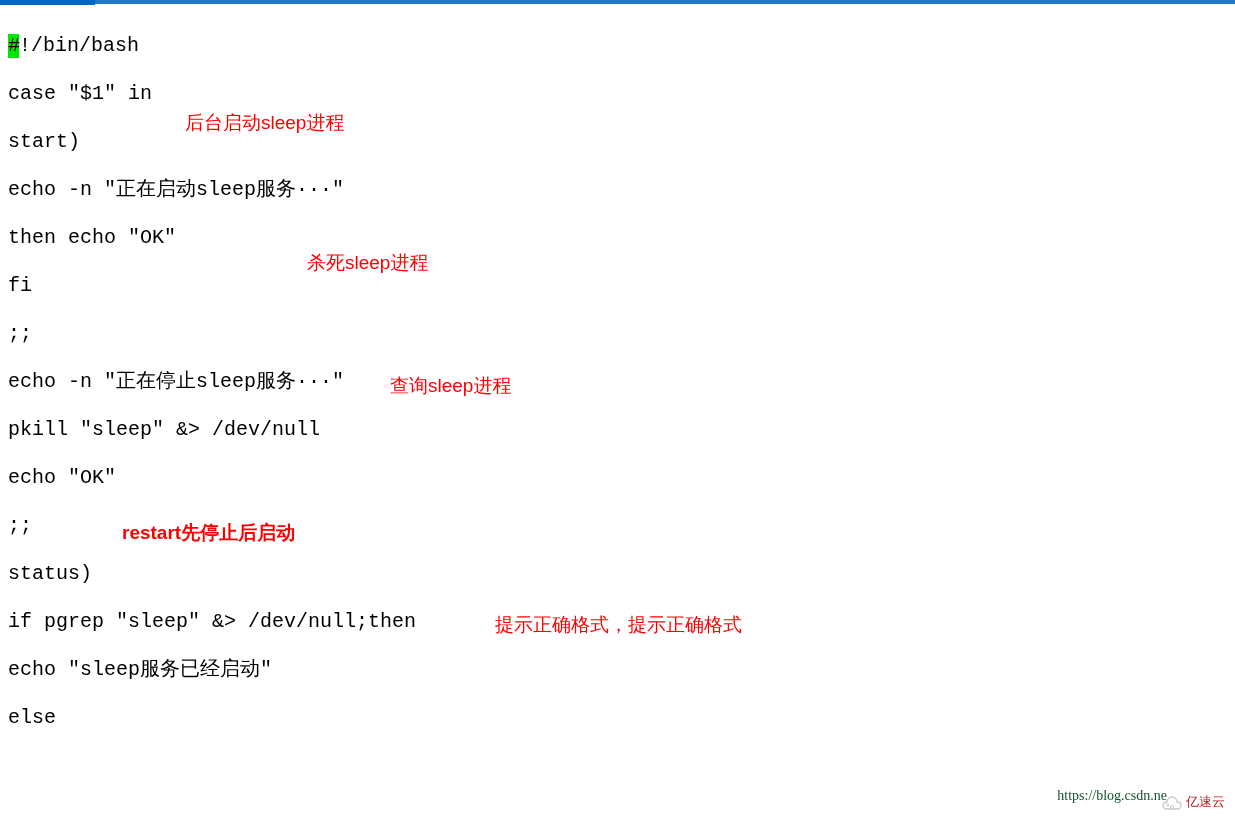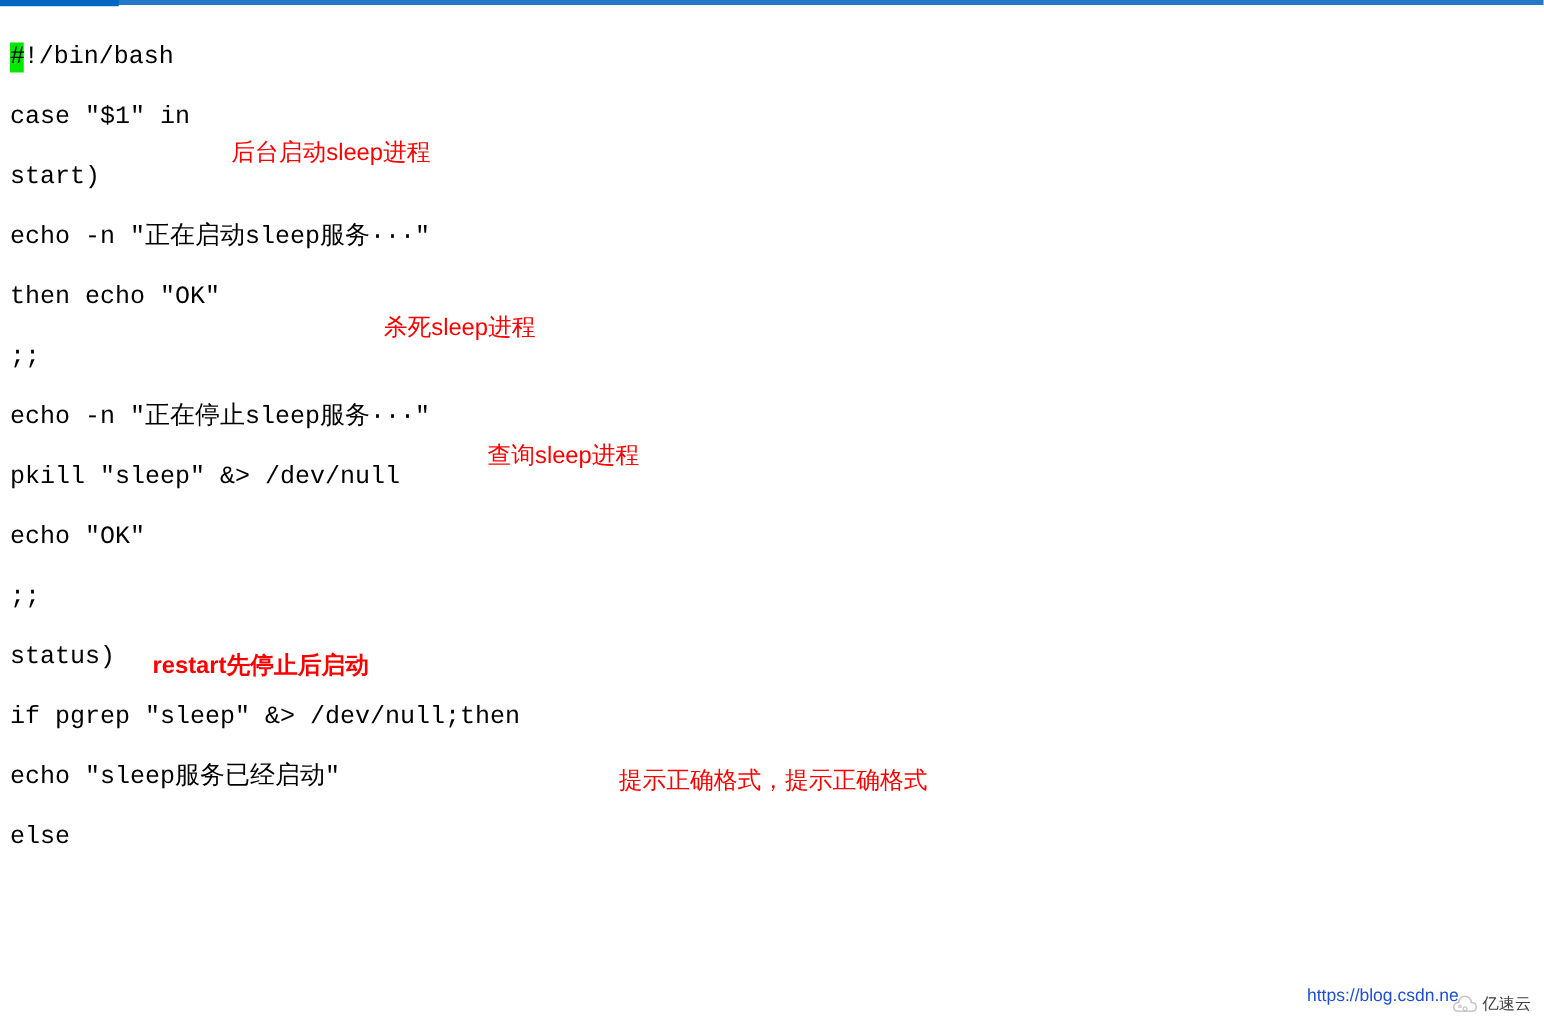--- a/index.html
+++ b/index.html
@@ -56,30 +56,30 @@
       color: #ff0000;
       font-family: "Microsoft YaHei", sans-serif;
       font-size: 19px;
       white-space: nowrap;
       text-align: right;
     }
     .watermark-text {
       position: absolute;
       right: 68px;
       bottom: 12px;
-      color: #1d4ed8;
-      font-family: Liberation Sans, sans-serif;
+      color: #14532d;
+      font-family: Liberation Serif, serif;
       font-size: 14px;
     }
     .watermark-logo {
       position: absolute;
       right: 10px;
       bottom: 5px;
-      color: #404040;
-      font-family: Liberation Sans, sans-serif;
+      color: #b91c1c;
+      font-family: Liberation Mono, monospace;
       font-size: 13px;
       display: flex;
       align-items: center;
       gap: 3px;
     }
     .cloud-icon {
       width: 24px;
       height: 16px;
     }
   </style>
@@ -88,20 +88,21 @@
 
 <div class="top-border"></div>
 <div class="top-segment"></div>
 
 <div class="editor-content">
 <span class="code-line"><span class="cursor-block">#</span><span>!/bin/bash</span></span>
 <span class="code-line">case "$1" in</span>
 <span class="code-line">start)</span>
 <span class="code-line">echo -n "正在启动sleep服务···"</span>
 <span class="code-line">then echo "OK"</span>
+<span class="code-line">fi</span>
 <span class="code-line">;;</span>
 <span class="code-line">echo -n "正在停止sleep服务···"</span>
 <span class="code-line">pkill "sleep" &amp;&gt; /dev/null</span>
 <span class="code-line">echo "OK"</span>
 <span class="code-line">;;</span>
 <span class="code-line">status)</span>
 <span class="code-line">if pgrep "sleep" &amp;&gt; /dev/null;then</span>
 <span class="code-line">echo "sleep服务已经启动"</span>
 <span class="code-line">else</span>
 
@@ -118,21 +119,21 @@
 
 
 
 
 
 
 </div>
 
 <div class="annotation" style="top:111px; left:185px;">后台启动sleep进程</div>
 <div class="annotation" style="top:251px; left:307px;">杀死sleep进程</div>
-<div class="annotation" style="top:353px; left:390px;">查询sleep进程</div>
+<div class="annotation" style="top:374px; left:390px;">查询sleep进程</div>
 <div class="annotation" style="top:521px; left:122px;font-weight:bold;">restart先停止后启动</div>
 <div class="annotation" style="top:613px; left:495px;">提示正确格式，提示正确格式</div>
 
 <div class="watermark-text">https://blog.csdn.ne</div>
 <div class="watermark-logo">
   <svg class="cloud-icon" viewBox="0 0 24 16">
     <path d="M18 7c0-3-2.5-5-5-5s-5 2-5 5c-2.5 0-4 1.5-4 3.5S5.5 14 8 14h10c2 0 4-1 4-3.5S20 7 18 7z" fill="none" stroke="#c8c8c8" stroke-width="1.3"></path>
     <circle cx="13" cy="12" r="1.5" fill="none" stroke="#c8c8c8" stroke-width="1"></circle>
     <circle cx="9" cy="10" r="1" fill="none" stroke="#c8c8c8" stroke-width="1"></circle>
   </svg>

